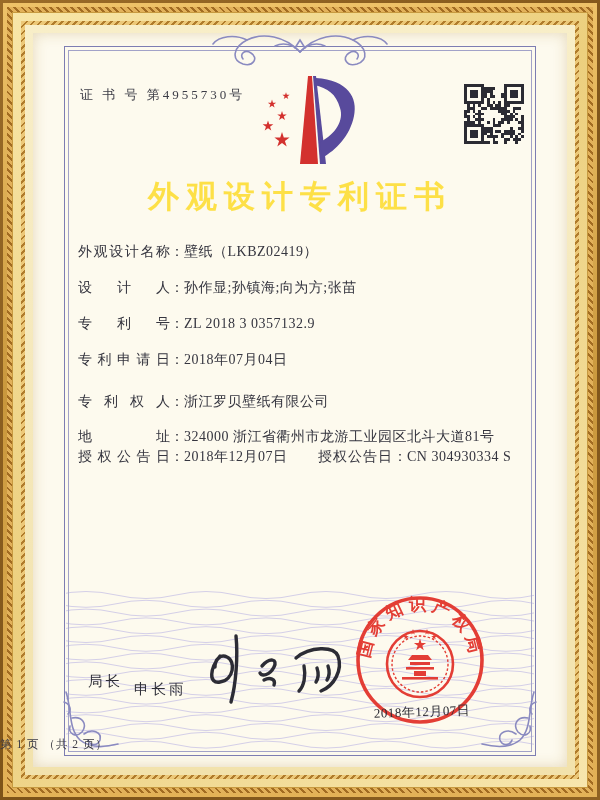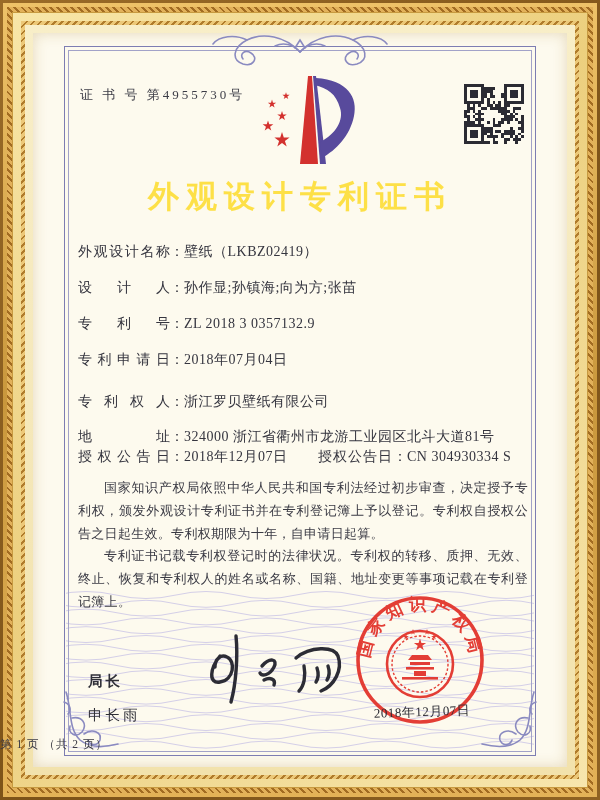--- a/index.html
+++ b/index.html
@@ -284,27 +284,23 @@
   <div class="abs row" style="top:428px;">
     <span class="flabel">地址</span><span>：</span><span class="fval">324000 浙江省衢州市龙游工业园区北斗大道81号</span>
   </div>
   <div class="abs row" style="top:448px;">
     <span class="flabel">授权公告日</span><span>：</span><span class="fval">2018年12月07日</span>
     <span class="pair2">
       <span class="flabel compact">授权公告日</span><span>：</span><span class="fval">CN 304930334 S</span>
     </span>
   </div>
 
-  <div class="abs body">
-    <p>国家知识产权局依照中华人民共和国专利法经过初步审查，决定授予专利权，颁发外观设计专利证书并在专利登记簿上予以登记。专利权自授权公告之日起生效。专利权期限为十年，自申请日起算。</p>
-    <p>专利证书记载专利权登记时的法律状况。专利权的转移、质押、无效、终止、恢复和专利权人的姓名或名称、国籍、地址变更等事项记载在专利登记簿上。</p>
-  </div>
-
-  <div class="abs director" style="top:672px;font-weight:bold;">局长</div>
-  <div class="abs director" style="top:706px;">申长雨</div>
+
+  <div class="abs director" style="top:672px;">局长</div>
+  <div class="abs director" style="top:680px;margin-left:46px;">申长雨</div>
 
   <svg class="abs" style="left:198px;top:626px;" width="165" height="82" viewBox="0 0 165 82">
     <g fill="none" stroke="#2c2c35" stroke-width="3.4" stroke-linecap="round">
       <path d="M22,30 C12,42 10,58 22,56 C36,54 38,35 29,31 C23,28 17,33 17,41"></path>
       <path d="M38,10 C40,30 38,58 33,76"></path>
       <path d="M64,40 C72,31 80,33 76,41 C72,49 64,51 62,47"></path>
       <path d="M66,54 C72,51 78,53 76,59"></path>
       <path d="M98,32 C112,20 136,20 140,30 C145,44 136,60 123,65"></path>
       <path d="M106,40 C108,50 106,60 101,65"></path>
       <path d="M119,42 C121,48 120,53 118,56"></path>

